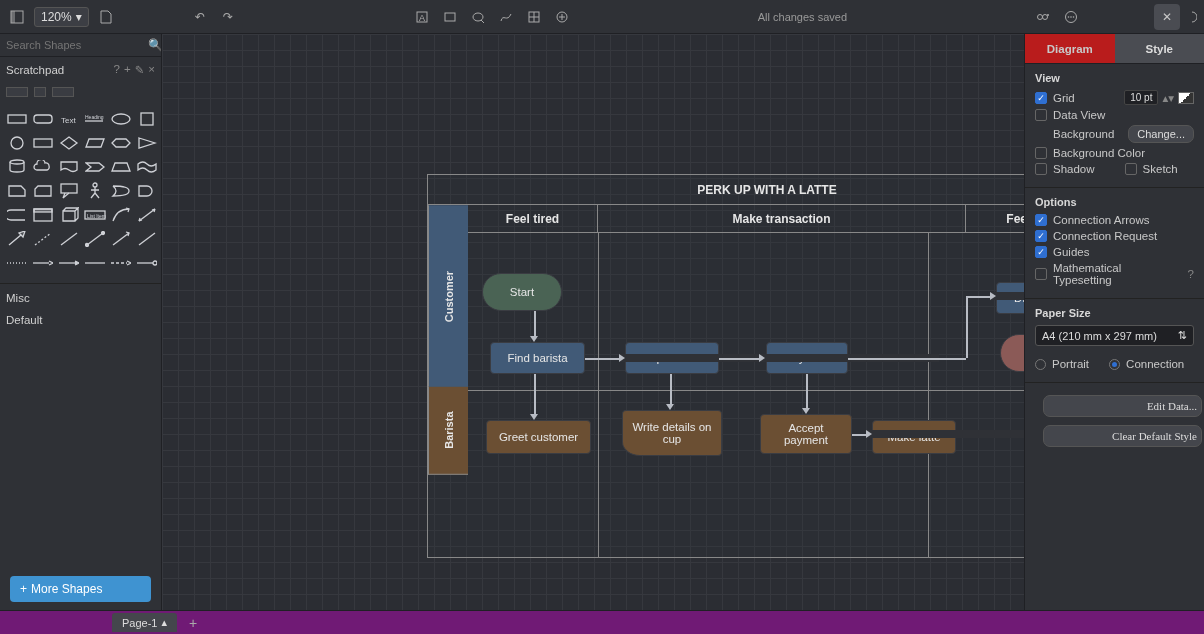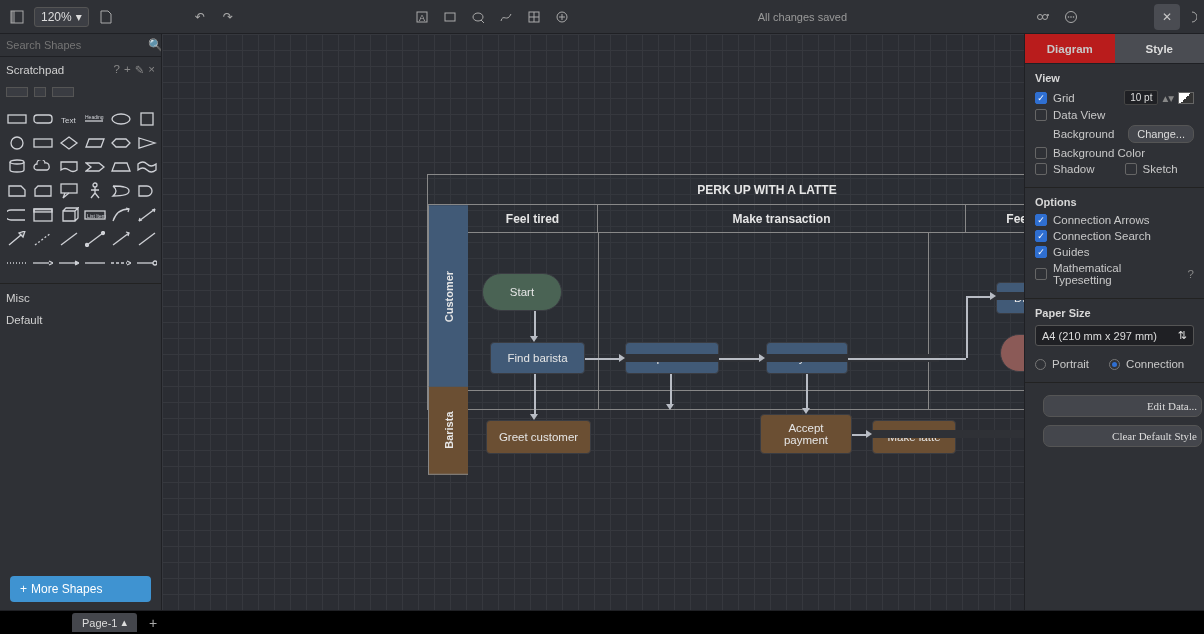--- a/index.html
+++ b/index.html
@@ -99,21 +99,21 @@
 .grid-bg {
   position:absolute; inset:0;
   background-image:
     linear-gradient(#36383e 1px, transparent 1px),
     linear-gradient(90deg, #36383e 1px, transparent 1px);
   background-size: 16px 16px;
 }
 .swimlane-frame {
   position:absolute;
   left:265px; top:140px;
-  width:680px; height:236px;
+  width:680px; height:384px;
   border:1px solid #888;
   background:rgba(50,52,58,0.15);
 }
 .sw-title {
   height:30px; border-bottom:1px solid #888;
   display:flex; align-items:center; justify-content:center;
   color:#e6e6e6; font-size:12px; font-weight:600;
 }
 .sw-body { display:flex; height:270px; }
 .lane-labels { width:40px; display:flex; flex-direction:column; }
@@ -191,22 +191,22 @@
 .wide-btn { width:100%; margin:4px 8px; text-align:right; padding:4px;font-family:Liberation Serif, serif;}
 .select-box {
   background:#1f2024; border:1px solid #555; color:#ddd; padding:3px 6px; border-radius:3px;
   display:flex; align-items:center; gap:4px; font-size:11px;
 }
 .select-box .arr { margin-left:auto; }
 .radio { width:11px;height:11px;border:1px solid #777;border-radius:50%;display:inline-flex;align-items:center;justify-content:center;}
 .radio.on::after{content:"";width:5px;height:5px;background:#2f6fd1;border-radius:50%;}
 
 .bottom {
-  height:24px; background:#000000; border-top:1px solid #1f2024;
-  display:flex; align-items:center; padding-left:72px; gap:6px;
+  height:24px; background:#701a75; border-top:1px solid #1f2024;
+  display:flex; align-items:center; padding-left:112px; gap:6px;
 }
 .page-tab { background:#44464c; padding:3px 10px; border-radius:3px 3px 0 0; color:#ddd; font-size:11px; display:flex; gap:4px; align-items:center;}
 .add-page { color:#aaa; font-size:14px; padding:0 6px;}
 </style>
 </head>
 <body>
 
 <div class="toolbar">
   <div class="icon-btn">
     <svg width="14" height="14" viewBox="0 0 14 14">
@@ -579,20 +579,21 @@
       <div class="hline"></div>
     </div>
 
     <div class="node start">Start</div>
     <div class="node blue findb">Find barista</div>
     <div class="node blue reqlatte">Request latte</div>
     <div class="node blue buy">Buy latte</div>
     <div class="node blue drink">Drink latte</div>
     <div class="node end">End</div>
     <div class="node brown greet">Greet customer</div>
+    <div class="node write">Write details on cup</div>
     <div class="node brown accept">Accept payment</div>
     <div class="node brown make">Make latte</div>
 
     <div class="arrow v" style="left:372px;top:277px;height:28px"></div>
     <div class="arrow-head down" style="left:368px;top:302px"></div>
 
     <div class="arrow h" style="left:423px;top:324px;width:36px"></div>
     <div class="arrow-head right" style="left:457px;top:320px"></div>
 
     <div class="arrow h" style="left:557px;top:324px;width:42px"></div>
@@ -655,21 +656,21 @@
       </div>
     </div>
     <div class="right-section">
       <h4>Options</h4>
       <div class="chk-row">
           <span class="chk on">✓</span>
           <span>Connection Arrows</span>
         </div>
       <div class="chk-row">
           <span class="chk on">✓</span>
-          <span>Connection Search</span>
+          <span>Connection Request</span>
         </div>
       <div class="chk-row">
           <span class="chk on">✓</span>
           <span>Guides</span>
         </div>
       <div class="chk-row">
           <span class="chk"></span>
           <span>Mathematical Typesetting</span>
           <span style="margin-left:auto;color:#888">?</span>
         </div>

